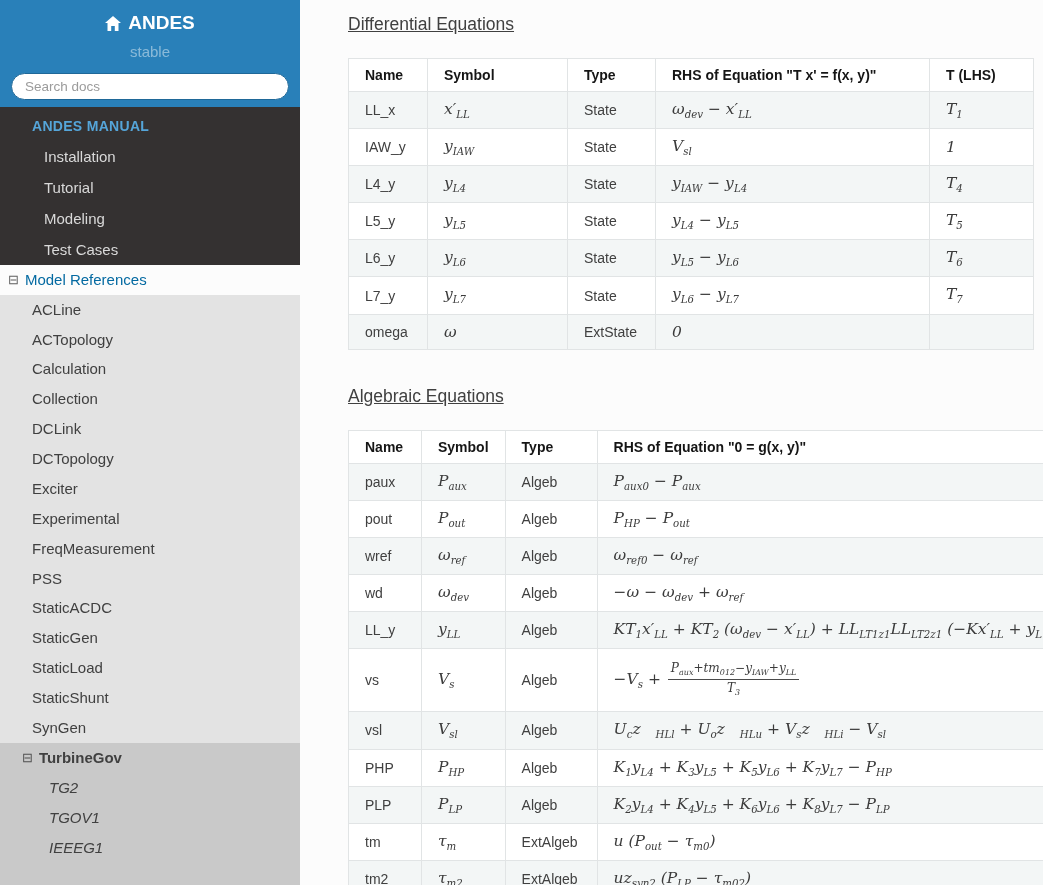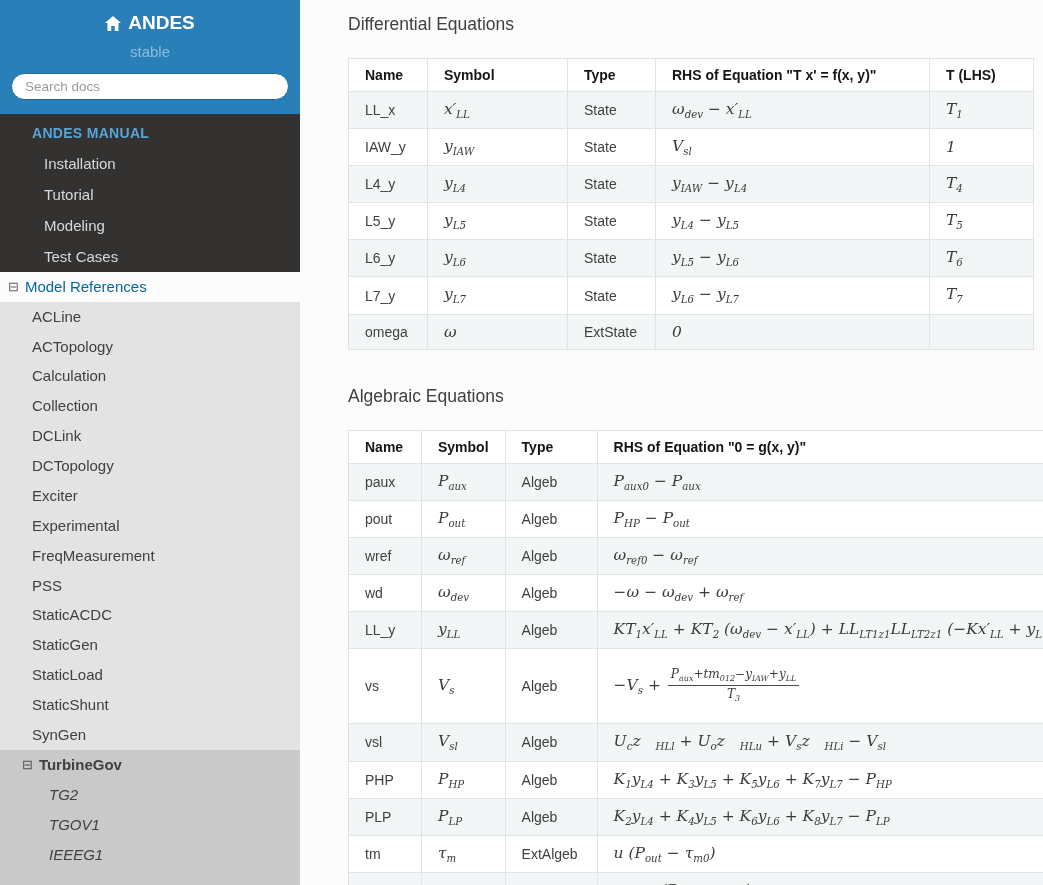--- a/index.html
+++ b/index.html
@@ -10,21 +10,21 @@
     color:#404040;
     position:relative;
   }
 
   
   .sidebar {
     position:absolute; left:0; top:0; width:300px; height:885px;
     background:#343131; overflow:hidden;
   }
   .sidebar-header {
-    background:#2980b9; padding:10px 11px 14px; text-align:center;
+    background:#2980b9; padding:10px 11px 7px; text-align:center;
   }
   .logo-link {
     display:inline-flex; align-items:center; gap:7px;
     color:#ffffff; font-size:19px; font-weight:bold; text-decoration:none;
     margin-top:2px;
   }
   .logo-link svg { display:block; }
   .version { color:rgba(255,255,255,0.45); font-size:15px; margin-top:8px; }
   .search-wrap { margin-top:13px; }
   .search-wrap input {
@@ -65,21 +65,21 @@
     display:block; padding:7.2px 10px 7.2px 49px; color:#404040; font-size:15px;
     line-height:15.5px; text-decoration:none; cursor:pointer;font-style:italic;
   }
 
   
   .main {
     position:absolute; left:300px; top:0; width:743px; height:885px;
     padding:14px 0 0 48px; background:#fcfcfc; overflow:hidden;
   }
   .section-title {
-    font-size:17.5px; font-weight:400; color:#404040; margin:0 0 23px;
+    font-size:17.5px; font-weight:400; color:#404040; margin:0 0 23px;text-decoration:underline;
   }
   .section-title.second { margin-top:36px; }
 
   table {
     border-collapse:collapse; background:#ffffff;
     font-size:14px; color:#404040;
   }
   th, td {
     border:1px solid #e1e4e5; padding:8px 16px; text-align:left;
     white-space:nowrap; vertical-align:middle;
@@ -88,21 +88,21 @@
   tbody tr:nth-child(odd) { background:#f3f6f6; }
   tbody tr:nth-child(even) { background:#ffffff; }
 
   .math {
     font-family:"DejaVu Serif", serif; font-style:italic;
     font-size:15.5px; color:#3b3b3b;
   }
   .math sub { font-size:0.66em; font-style:italic; }
   .frac {
     display:inline-block; vertical-align:middle; text-align:center;
-    font-size:0.78em; line-height:1.25; margin:10px 2px;
+    font-size:0.78em; line-height:1.25; margin:4px 2px;
   }
   .frac .fn { display:block; border-bottom:1px solid #4a4a4a; padding:0 3px 1px; }
   .frac .fd { display:block; padding-top:1px; }
   .ss {
     display:inline-flex; flex-direction:row; vertical-align:-0.42em;
     font-size:0.66em; line-height:1.05; margin-left:15px;
   }
   .ss span { display:block; }
 
   .table-scroll { width:695px; overflow:hidden; }

